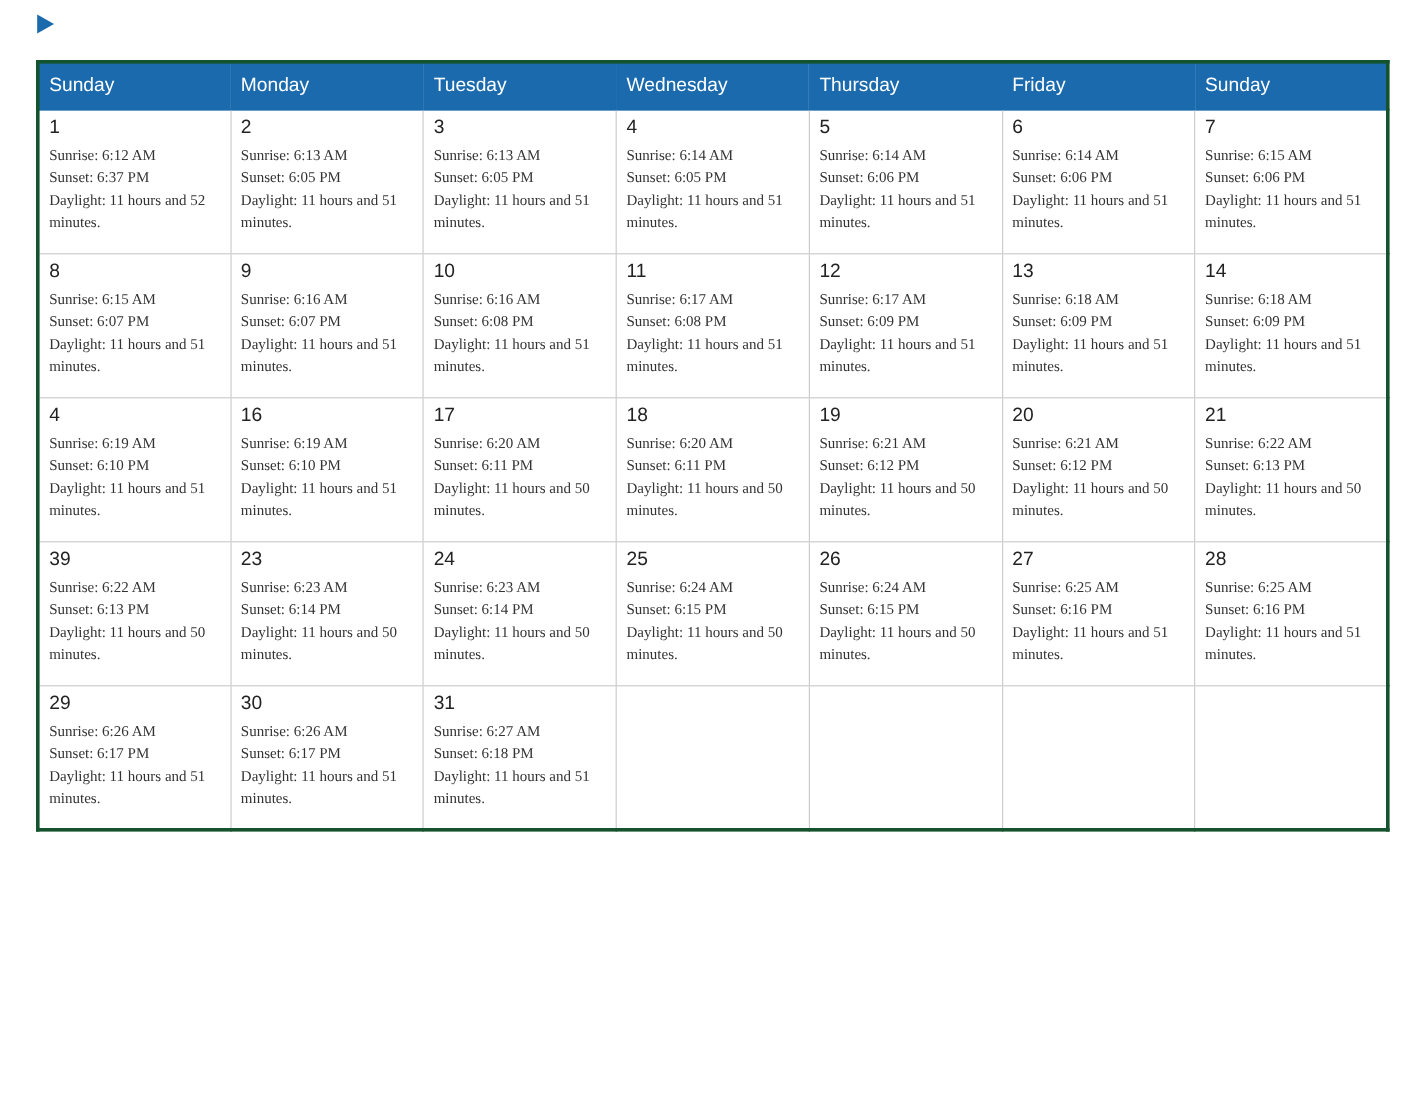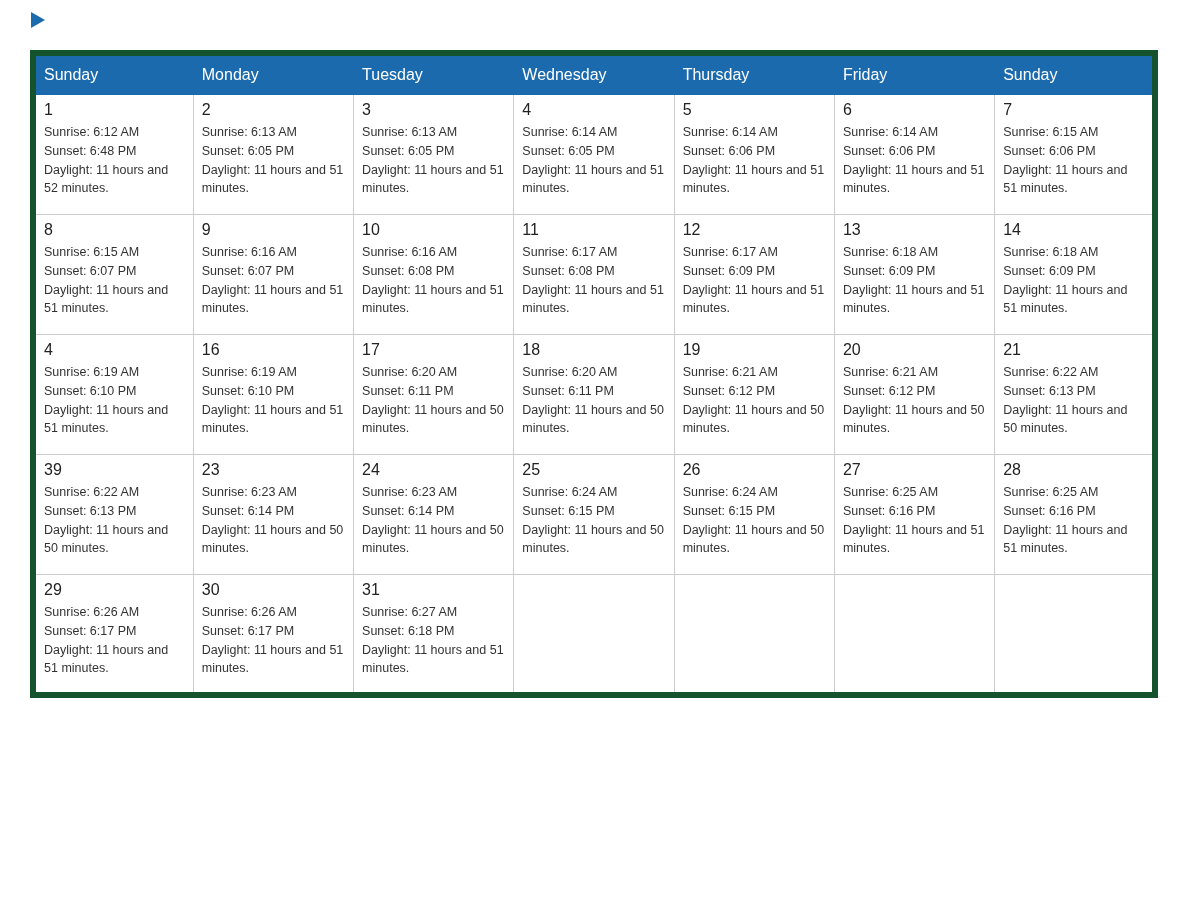--- a/index.html
+++ b/index.html
@@ -26,21 +26,21 @@
       line-height: 1.1;
     }
     .location {
       font-size: 22px;
       color: #555;
       margin-top: 4px;
     }
     .calendar {
       width: 100%;
       border-collapse: collapse;
-      border: 6px solid #14532d;
+      border: 3px solid #14532d;
     }
     .calendar th {
       background-color: #1a6aad;
       color: #fff;
       padding: 10px 8px;
       font-size: 16px;
       font-weight: normal;
       text-align: left;
       border: 1px solid #1a6aad;
     }
@@ -58,20 +58,21 @@
       font-size: 16px;
       font-weight: normal;
       color: #222;
       display: block;
       margin-bottom: 4px;
     }
     .day-info {
       font-size: 12.5px;
       line-height: 1.5;
       color: #333;
+      font-family: Liberation Serif, serif;
     }
     .empty-cell {
       background: #fff;
     }
     .logo-row {
       display: flex;
       align-items: center;
     }
     .logo-text-general {
       font-size: 28px;
@@ -129,21 +130,21 @@
         <th>Friday</th>
         <th>Sunday</th>
       </tr>
   </thead>
   <tbody id="calendar-body">
   <tr>
         <td>
         <span class="day-num">1</span>
         <div class="day-info">
           <span>Sunrise: 6:12 AM</span><br>
-          <span>Sunset: 6:48 PM</span><br>
+          <span>Sunset: 6:37 PM</span><br>
           <span>Daylight: 11 hours and 52 minutes.</span>
         </div>
       </td>
         <td>
         <span class="day-num">2</span>
         <div class="day-info">
           <span>Sunrise: 6:13 AM</span><br>
           <span>Sunset: 6:05 PM</span><br>
           <span>Daylight: 11 hours and 51 minutes.</span>
         </div>

